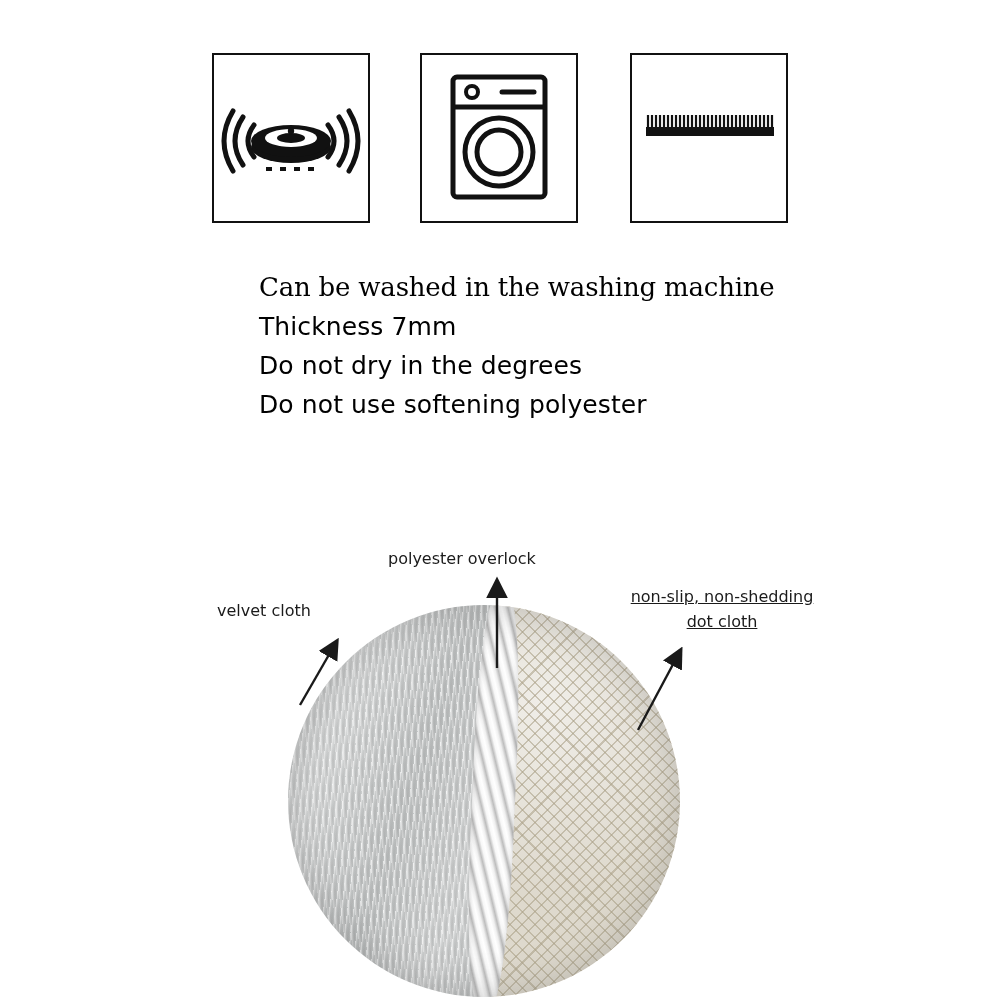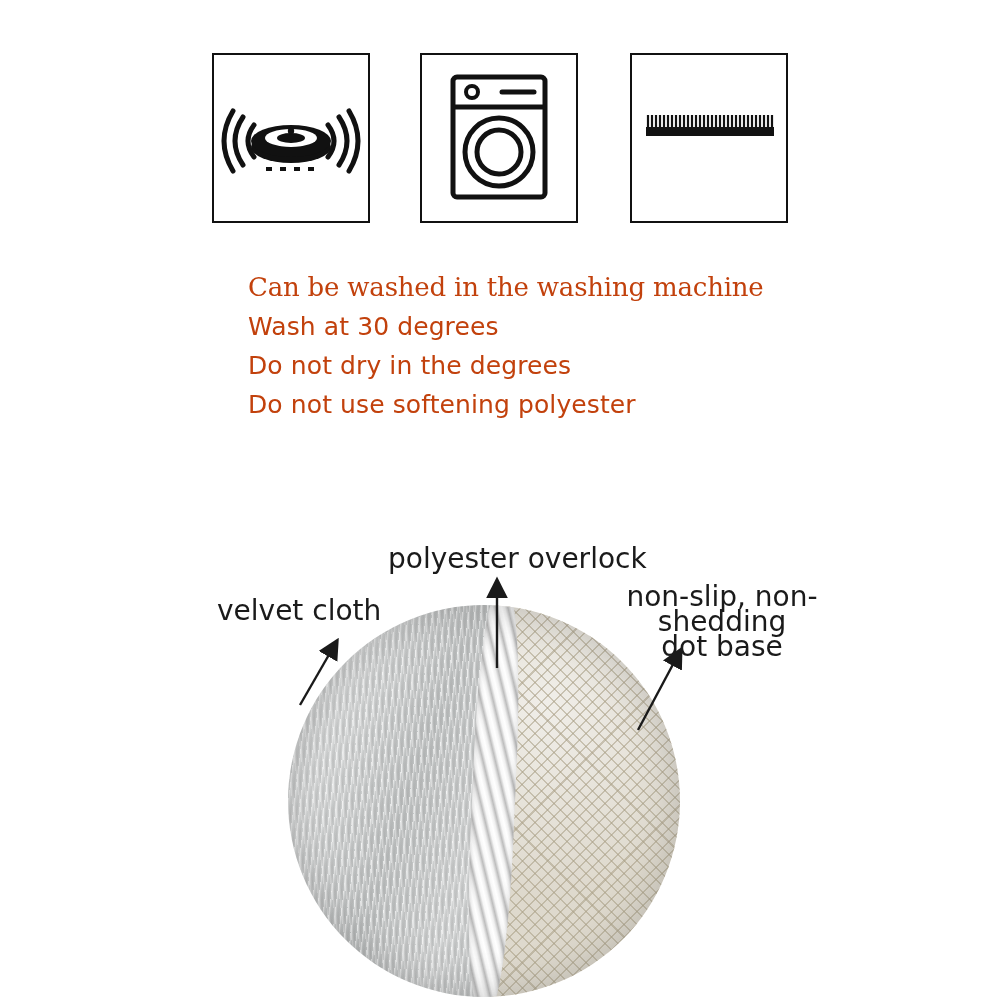--- a/index.html
+++ b/index.html
@@ -41,44 +41,46 @@
   
   .features {
     position: absolute;
     left: 248px;
     top: 268px;
     width: 640px;
   }
   .feature-line {
     font-size: 25px;
     line-height: 39px;
-    color: #c2410c;
+    color: #000000;
     white-space: nowrap;
     letter-spacing: 0.1px;
+    margin-left: 11px;
   }
   .feature-line.first {
     font-size: 26px;
     font-family: "DejaVu Serif", serif;
     letter-spacing: -0.2px;
   }
   .callout {
     position: absolute;
-    font-size: 28px;
+    font-size: 16px;
     line-height: 25px;
     color: #1a1a1a;
     white-space: nowrap;
   }
   #callout-velvet { left: 217px; top: 598px; }
   #callout-overlock { left: 388px; top: 546px; }
   #callout-dots {
     left: 598px;
     top: 584px;
     text-align: center;
     white-space: normal;
     width: 248px;
+    text-decoration: underline;
   }
 
   .photo-circle {
     position: absolute;
     left: 288px;
     top: 605px;
     width: 392px;
     height: 392px;
     border-radius: 50%;
     overflow: hidden;
@@ -210,41 +212,41 @@
         <line x1="136" y1="60" x2="136" y2="72"></line>
           <line x1="140" y1="60" x2="140" y2="72"></line>
       </g>
     </svg>
   </div>
 
 </div>
 
 <div class="features">
   <div class="feature-line first">Can be washed in the washing machine</div>
-  <div class="feature-line">Wash at 30 degrees</div>
+  <div class="feature-line">Thickness 7mm</div>
   <div class="feature-line">Do not dry in the degrees</div>
   <div class="feature-line">Do not use softening polyester</div>
 </div>
 
 <div>
 
   <div class="photo-circle">
     <div class="photo-left"></div>
     <div class="photo-right"></div>
     <div class="photo-seam"></div>
     <div class="photo-shade"></div>
   </div>
 
   <div class="callout" id="callout-velvet">velvet cloth</div>
 
   <div class="callout" id="callout-overlock">polyester overlock</div>
 
   <div class="callout" id="callout-dots">
     <div>non-slip, non-shedding</div>
-    <div>dot base</div>
+    <div>dot cloth</div>
   </div>
 
   <svg class="arrow-svg" viewBox="0 0 1000 1000">
     <defs>
       <marker id="ah" markerWidth="9" markerHeight="9" refX="5" refY="4.5" orient="auto">
         <path d="M0,0 L9,4.5 L0,9 z" fill="#1a1a1a"></path>
       </marker>
     </defs>
     <line x1="300" y1="705" x2="334" y2="646" stroke="#1a1a1a" stroke-width="2.4" marker-end="url(#ah)"></line>
     <line x1="497" y1="668" x2="497" y2="586" stroke="#1a1a1a" stroke-width="2.4" marker-end="url(#ah)"></line>

